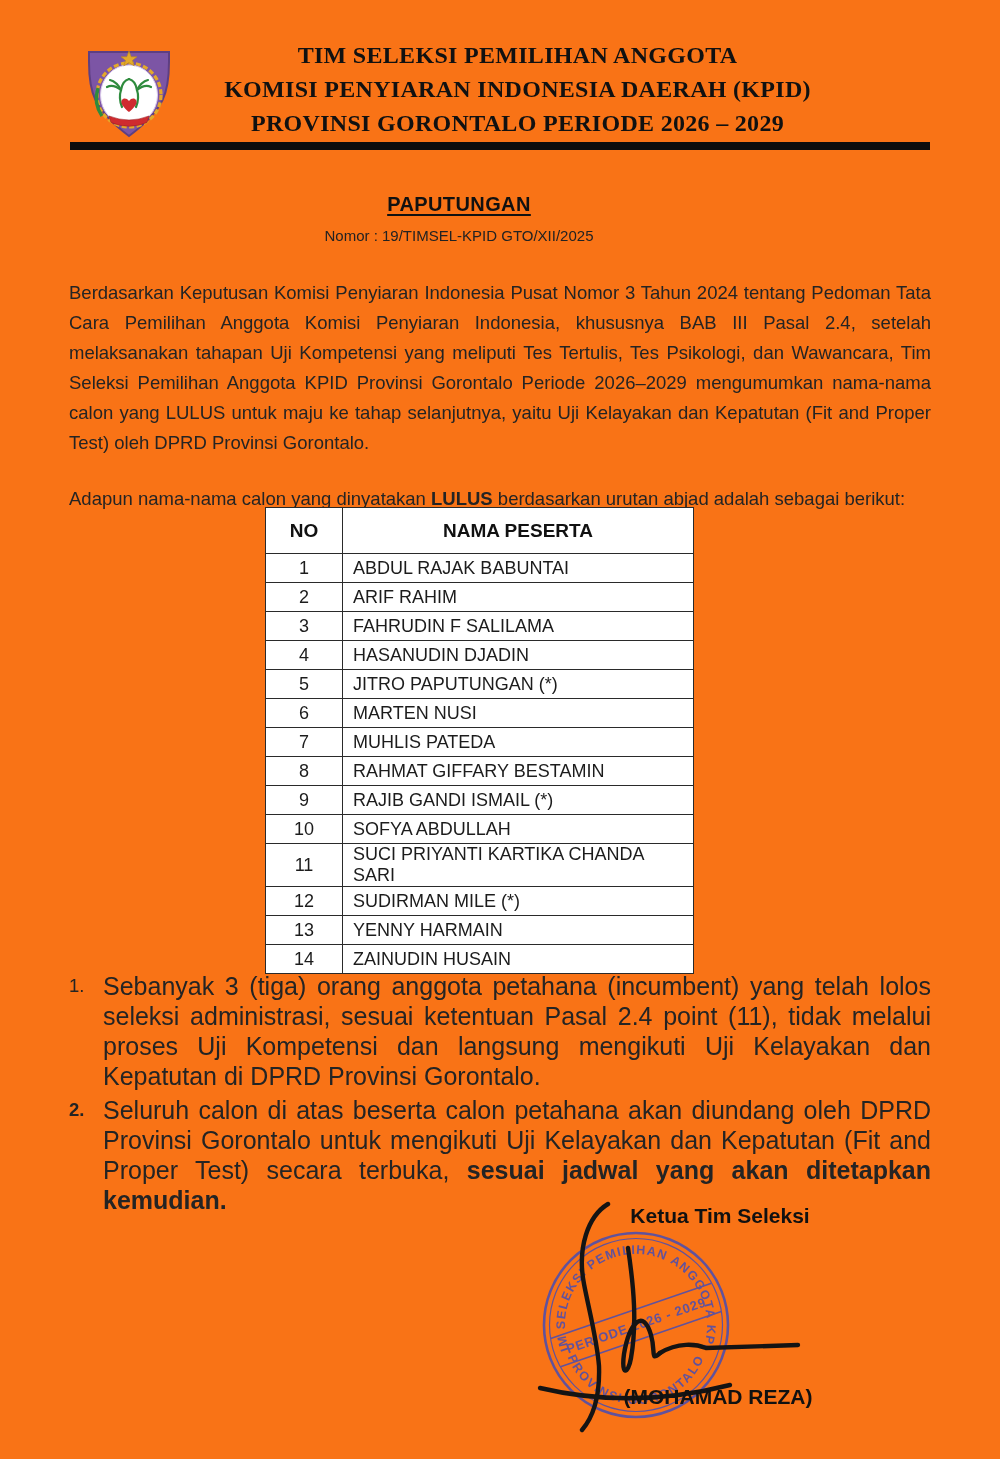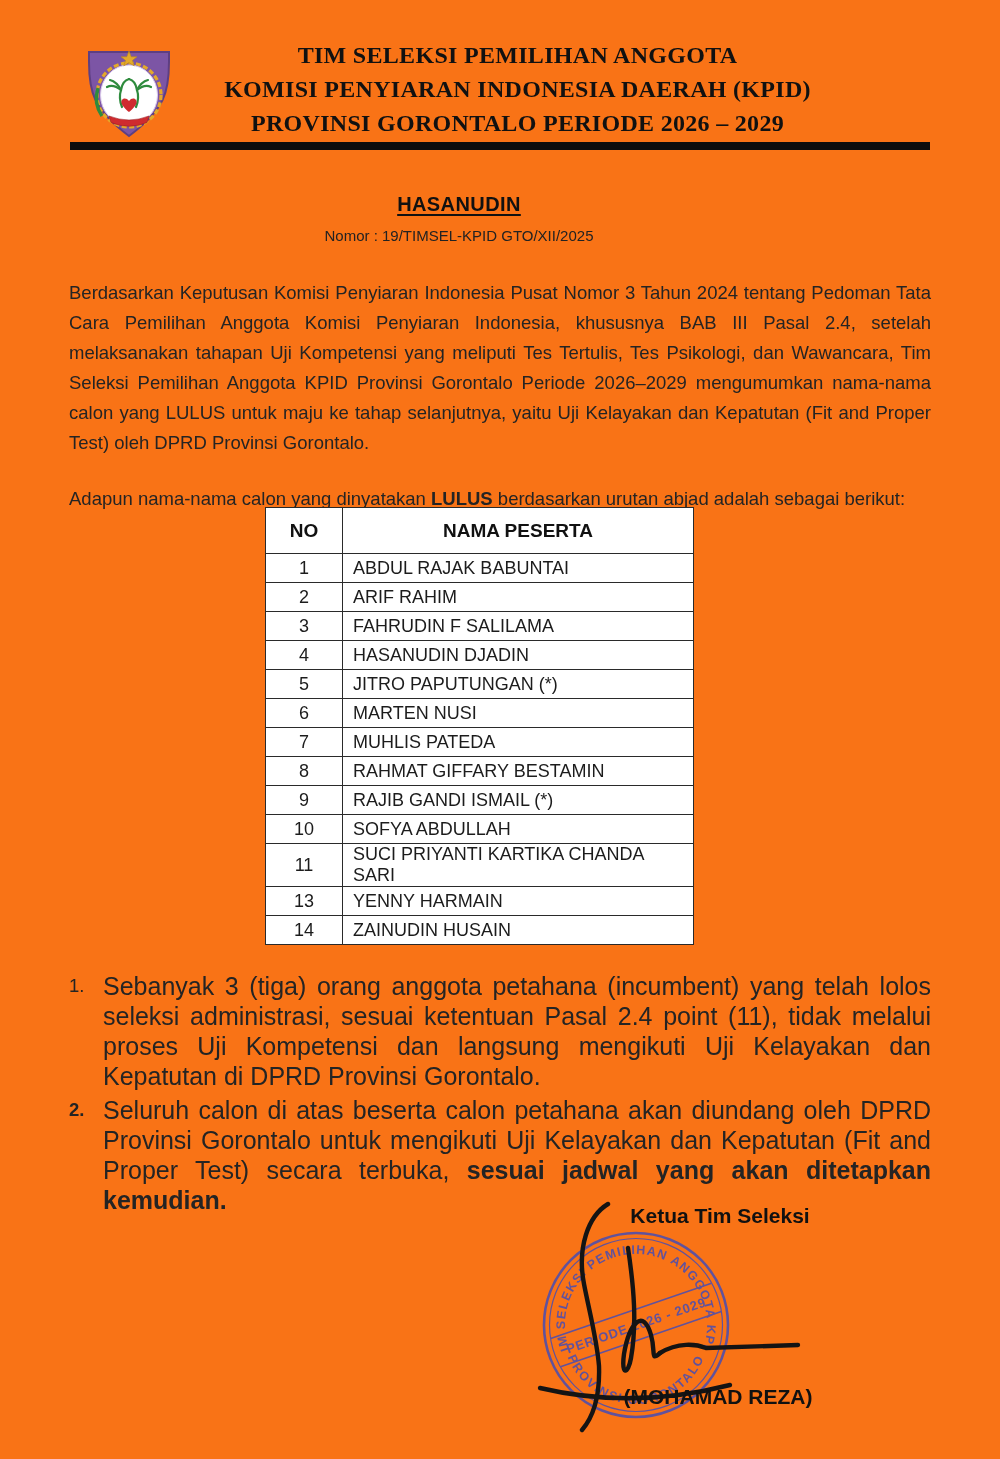--- a/index.html
+++ b/index.html
@@ -104,21 +104,21 @@
   </div>
 
   <div class="letterhead-text">
     <div class="lh-line">TIM SELEKSI PEMILIHAN ANGGOTA</div>
     <div class="lh-line">KOMISI PENYIARAN INDONESIA DAERAH (KPID)</div>
     <div class="lh-line">PROVINSI GORONTALO PERIODE 2026 – 2029</div>
   </div>
   <div class="letterhead-rule"></div>
 
   <div class="title-block">
-    <span class="doc-title">HASANUDIN</span>
+    <span class="doc-title">PAPUTUNGAN</span>
   </div>
   <div class="doc-number">Nomor : 19/TIMSEL-KPID GTO/XII/2025</div>
 
   <div class="para para-intro">Berdasarkan Keputusan Komisi Penyiaran Indonesia Pusat Nomor 3 Tahun 2024 tentang Pedoman Tata Cara Pemilihan Anggota Komisi Penyiaran Indonesia, khususnya BAB III Pasal 2.4, setelah melaksanakan tahapan Uji Kompetensi yang meliputi Tes Tertulis, Tes Psikologi, dan Wawancara, Tim Seleksi Pemilihan Anggota KPID Provinsi Gorontalo Periode 2026–2029 mengumumkan nama-nama calon yang LULUS untuk maju ke tahap selanjutnya, yaitu Uji Kelayakan dan Kepatutan (Fit and Proper Test) oleh DPRD Provinsi Gorontalo.</div>
 
   <div class="para para-lead"><span>Adapun nama-nama calon yang dinyatakan </span><span class="b">LULUS</span><span> berdasarkan urutan abjad adalah sebagai berikut:</span></div>
 
   <div class="tbl-wrap">
     <table class="participants">
       <thead>
@@ -176,20 +176,24 @@
     <tr>
       <td class="cell-no">10</td>
       <td class="cell-name">SOFYA ABDULLAH</td>
     </tr>
 
     <tr>
       <td class="cell-no">11</td>
       <td class="cell-name">SUCI PRIYANTI KARTIKA CHANDA SARI</td>
     </tr>
 
+    <tr>
+      <td class="cell-no">12</td>
+      <td class="cell-name">SUDIRMAN MILE (*)</td>
+    </tr>
 
     <tr>
       <td class="cell-no">13</td>
       <td class="cell-name">YENNY HARMAIN</td>
     </tr>
 
     <tr>
       <td class="cell-no">14</td>
       <td class="cell-name">ZAINUDIN HUSAIN</td>
     </tr>

